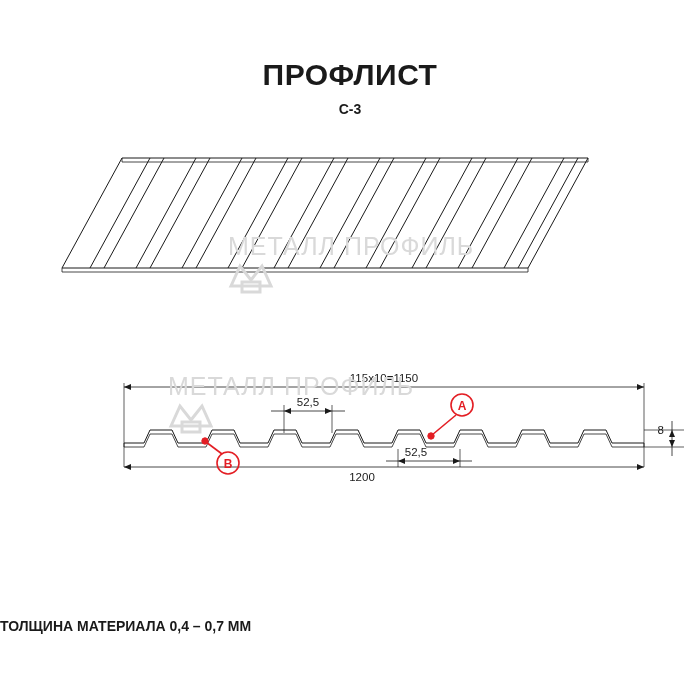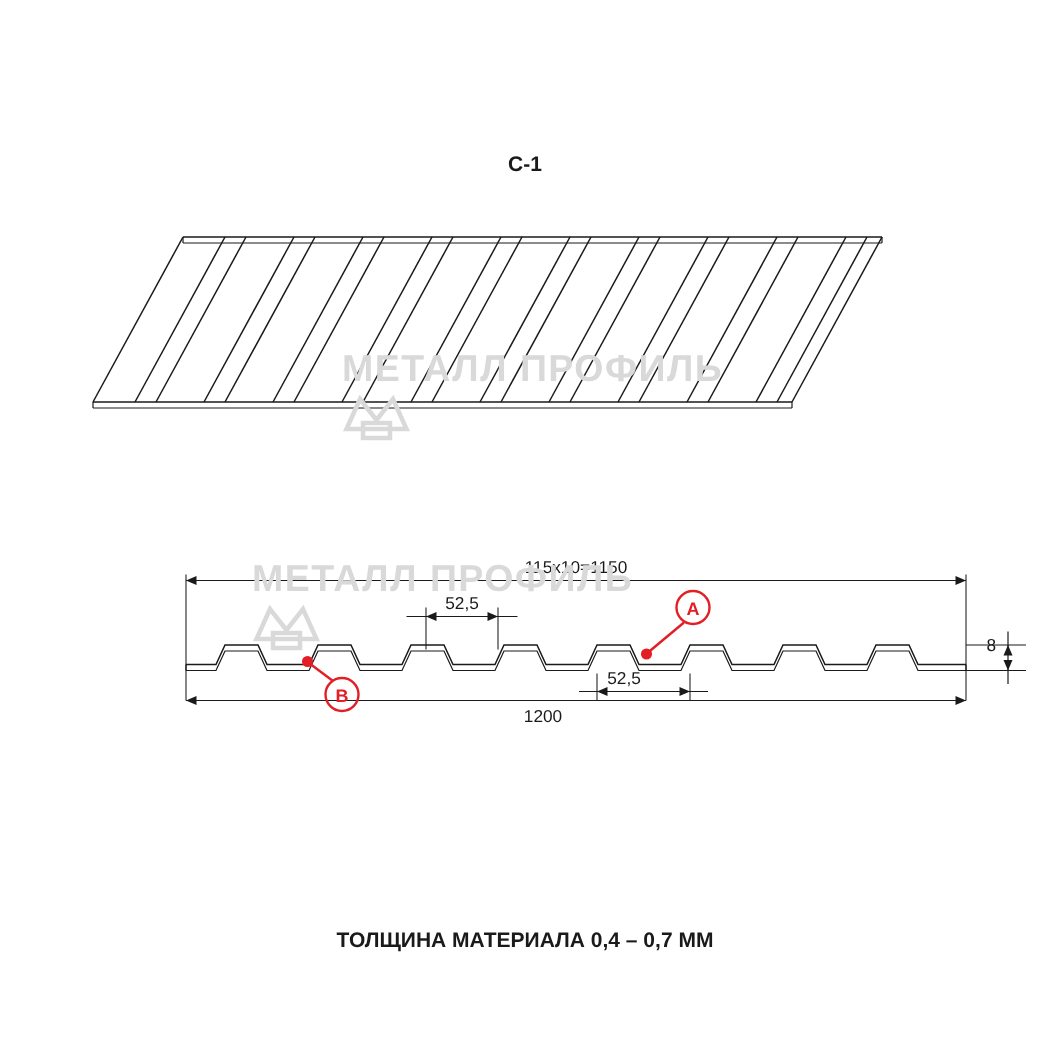--- a/index.html
+++ b/index.html
@@ -53,30 +53,30 @@
     top: 355px;
     left: 66px;
     width: 610px;
     height: 140px;
   }
   .footer {
     position: absolute;
     top: 618px;
     left: 0;
     width: 700px;
-    text-align: center;
+    text-align: left;
     font-size: 14px;
     font-weight: bold;
     color: #1a1a1a;
   }
   .wm {
     position: absolute;
     pointer-events: none;
     color: #d9d9d9;
-    font-weight: bold;
+    font-weight: normal;
     font-family: "Liberation Sans", sans-serif;
     white-space: nowrap;
   }
   .wm1 {
     top: 232px;
     left: 228px;
     font-size: 25px;
     letter-spacing: 1px;
   }
   .wm2 {
@@ -97,21 +97,22 @@
   .cal { fill: #e31e24; stroke: #e31e24; }
   .calstroke { stroke: #e31e24; stroke-width: 1.6; fill: none; }
   .caltext { fill: #e31e24; font-size: 12px; font-weight: bold; font-family: "Liberation Sans", sans-serif; }
   .dimtext { fill: #1a1a1a; font-size: 11.5px; font-family: "Liberation Sans", sans-serif; }
 </style>
 </head>
 <body>
 
 <div class="page">
 
-  <div class="subtitle">С-1</div>
+  <div class="title">ПРОФЛИСТ</div>
+  <div class="subtitle">С-3</div>
 
   <div class="iso-wrap">
     <svg width="580" height="175" viewBox="0 0 580 175">
       <g class="ln">
 
         <path d="M62 18 L528 18"></path>
 
         <path d="M2 128 L468 128"></path>
 
         <path d="M62 18 L2 128"></path>

